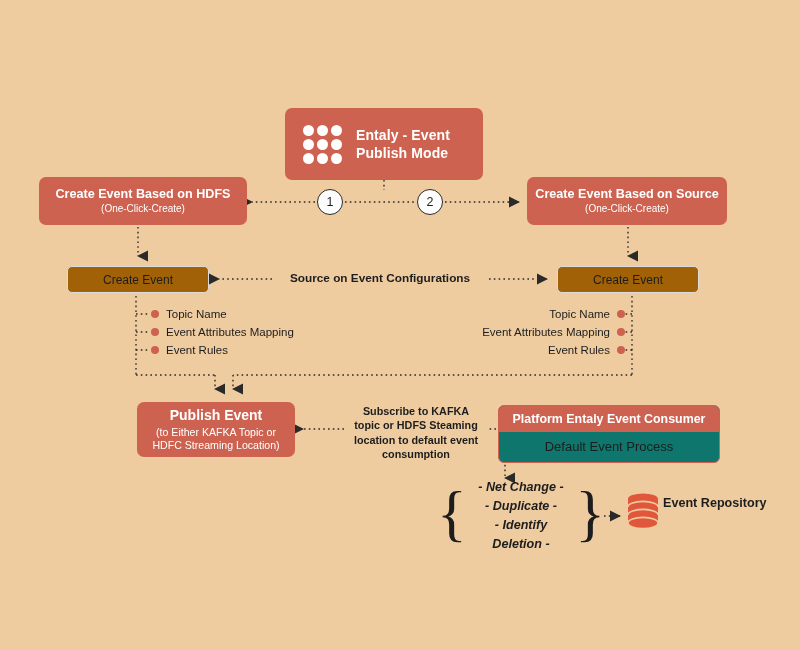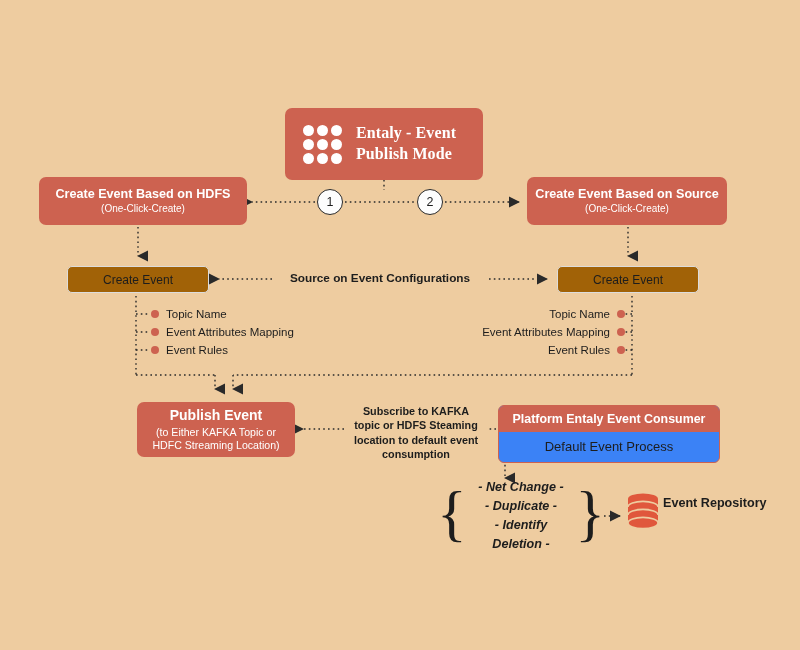--- a/index.html
+++ b/index.html
@@ -36,23 +36,22 @@
   .redbox .t1 { font-weight: bold; }
   .redbox .t2 { font-weight: normal; }
 
   
   #header-box {
     left: 285px; top: 108px; width: 198px; height: 72px;
     flex-direction: row; justify-content: flex-start; gap: 14px;
     padding-left: 18px;
   }
   #header-box .title {
-    font-size: 16px; font-weight: bold; text-align: left; line-height: 1.3;
+    font-size: 14px; font-weight: bold; text-align: left; line-height: 1.3;
     letter-spacing: .1px;
-    font-family: Liberation Serif, serif;
   }
   .grid-icon {
     display: grid;
     grid-template-columns: repeat(3, 11px);
     grid-template-rows: repeat(3, 11px);
     gap: 3px;
   }
   .grid-icon i {
     width: 11px; height: 11px; border-radius: 50%; background: #ffffff; display: block;
   }
@@ -81,21 +80,21 @@
   }
   #create-left  { left: 67px;  top: 266px; width: 142px; height: 27px; }
   #create-right { left: 557px; top: 266px; width: 142px; height: 27px; }
 
   
   #consumer-card {
     left: 498px; top: 405px; width: 222px;
     border: 1px solid #cd6250;
     border-radius: 6px;
     overflow: hidden;
-    background: #3b82f6;
+    background: #0f766e;
   }
   #consumer-card .hdr {
     background: #cd6250; color: #fff;
     font-size: 12.4px; font-weight: bold;
     text-align: center; padding: 6px 4px 6px;
   }
   #consumer-card .body {
     color: #1d1d1d; font-size: 13px;
     text-align: center; padding: 7px 4px 8px;
   }

